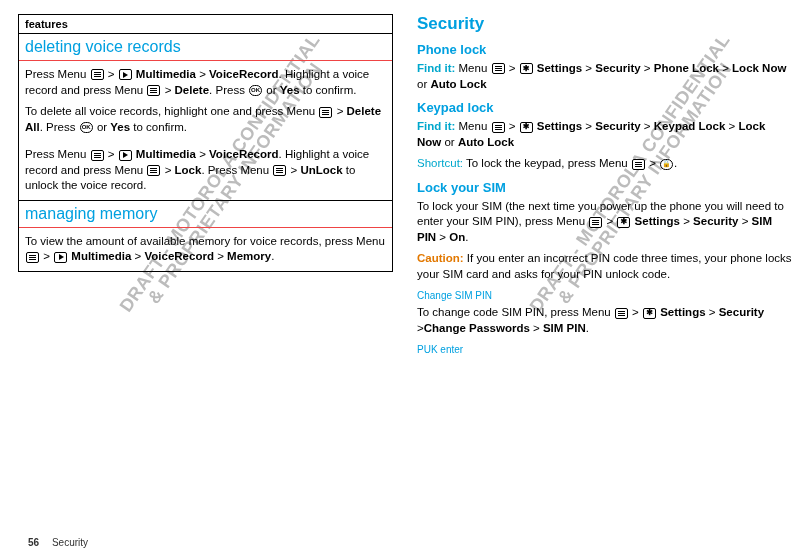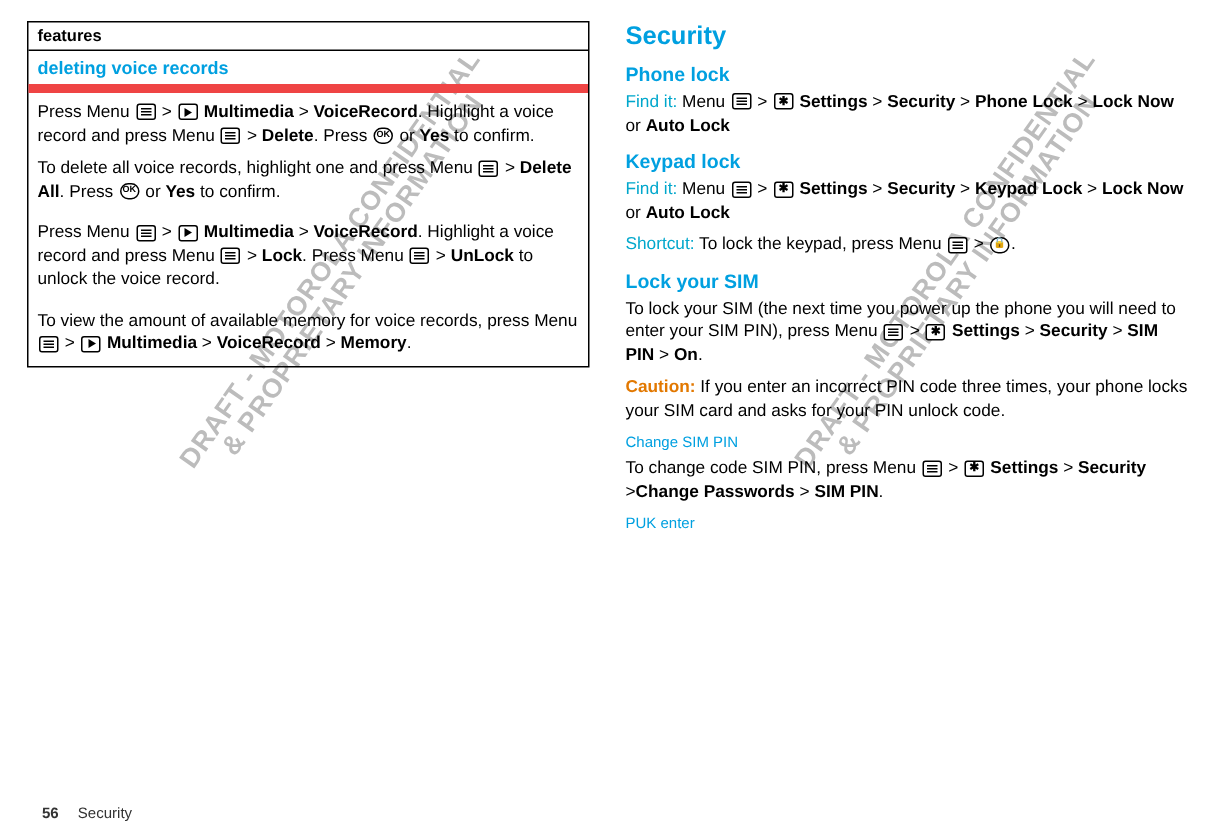--- a/index.html
+++ b/index.html
@@ -28,25 +28,25 @@
     width: 100%;
   }
   .tbl .hdr {
     border-bottom: 1px solid #000;
     padding: 3px 6px;
     font-weight: bold;
     font-size: 11px;
   }
   .tbl .sub {
     border-top: 1px solid #000;
-    border-bottom: 6px solid #ef4444;
+    border-bottom: 1px solid #ef4444;
     padding: 4px 6px;
     color: #00a0e0;
-    font-weight: bold;
-    font-size: 12px;
+    font-weight: normal;
+    font-size: 16px;
   }
   .tbl .cell {
     padding: 6px 6px;
     line-height: 1.35;
     font-size: 11.5px;
   }
   .b { font-weight: bold; }
 
   h1.sec {
     color: #00a0e0;
@@ -60,21 +60,21 @@
     font-weight: bold;
     margin: 8px 0 4px 0;
   }
   h3.sub2 {
     color: #00a0e0;
     font-size: 10px;
     font-weight: normal;
     margin: 8px 0 4px 0;
   }
   .line { margin: 0 0 6px 0; line-height: 1.35; font-size: 11.5px; }
-  .findit { color: #00a7cc; font-weight: normal; }
+  .findit { color: #00a7cc; font-weight: bold; }
   .shortcut { color: #00a7cc; font-weight: normal; }
   .caution { color: #e27800; font-weight: bold; margin-top: 33px; }
 
   .ico {
     display: inline-flex;
     vertical-align: middle;
     width: 13px;
     height: 11px;
     border: 1px solid #000;
     border-radius: 2px;
@@ -134,20 +134,21 @@
       <div class="cell">
         <span>Press Menu </span><span class="ico ico-menu"></span><span> &gt; </span><span class="ico ico-play"></span><span class="b"> Multimedia</span><span> &gt; </span><span class="b">VoiceRecord</span><span>. Highlight a voice record and press Menu </span><span class="ico ico-menu"></span><span> &gt; </span><span class="b">Delete</span><span>. Press </span><span class="ico ico-ok ico-round">OK</span><span> or </span><span class="b">Yes</span><span> to confirm.</span>
         <div style="height:6px"></div>
         <span>To delete all voice records, highlight one and press Menu </span><span class="ico ico-menu"></span><span> &gt; </span><span class="b">Delete All</span><span>. Press </span><span class="ico ico-ok ico-round">OK</span><span> or </span><span class="b">Yes</span><span> to confirm.</span>
       </div>
 
       <div class="cell">
         <span>Press Menu </span><span class="ico ico-menu"></span><span> &gt; </span><span class="ico ico-play"></span><span class="b"> Multimedia</span><span> &gt; </span><span class="b">VoiceRecord</span><span>. Highlight a voice record and press Menu </span><span class="ico ico-menu"></span><span> &gt; </span><span class="b">Lock</span><span>. Press Menu </span><span class="ico ico-menu"></span><span> &gt; </span><span class="b">UnLock</span><span> to unlock the voice record.</span>
       </div>
 
+      <div class="sub">managing memory</div>
       <div class="cell">
         <span>To view the amount of available memory for voice records, press Menu </span><span class="ico ico-menu"></span><span> &gt; </span><span class="ico ico-play"></span><span class="b"> Multimedia</span><span> &gt; </span><span class="b">VoiceRecord</span><span> &gt; </span><span class="b">Memory</span><span>.</span>
       </div>
     </div>
   </div>
 
   <div class="col col-right">
     <h1 class="sec">Security</h1>
 
     <h2 class="sub">Phone lock</h2>

